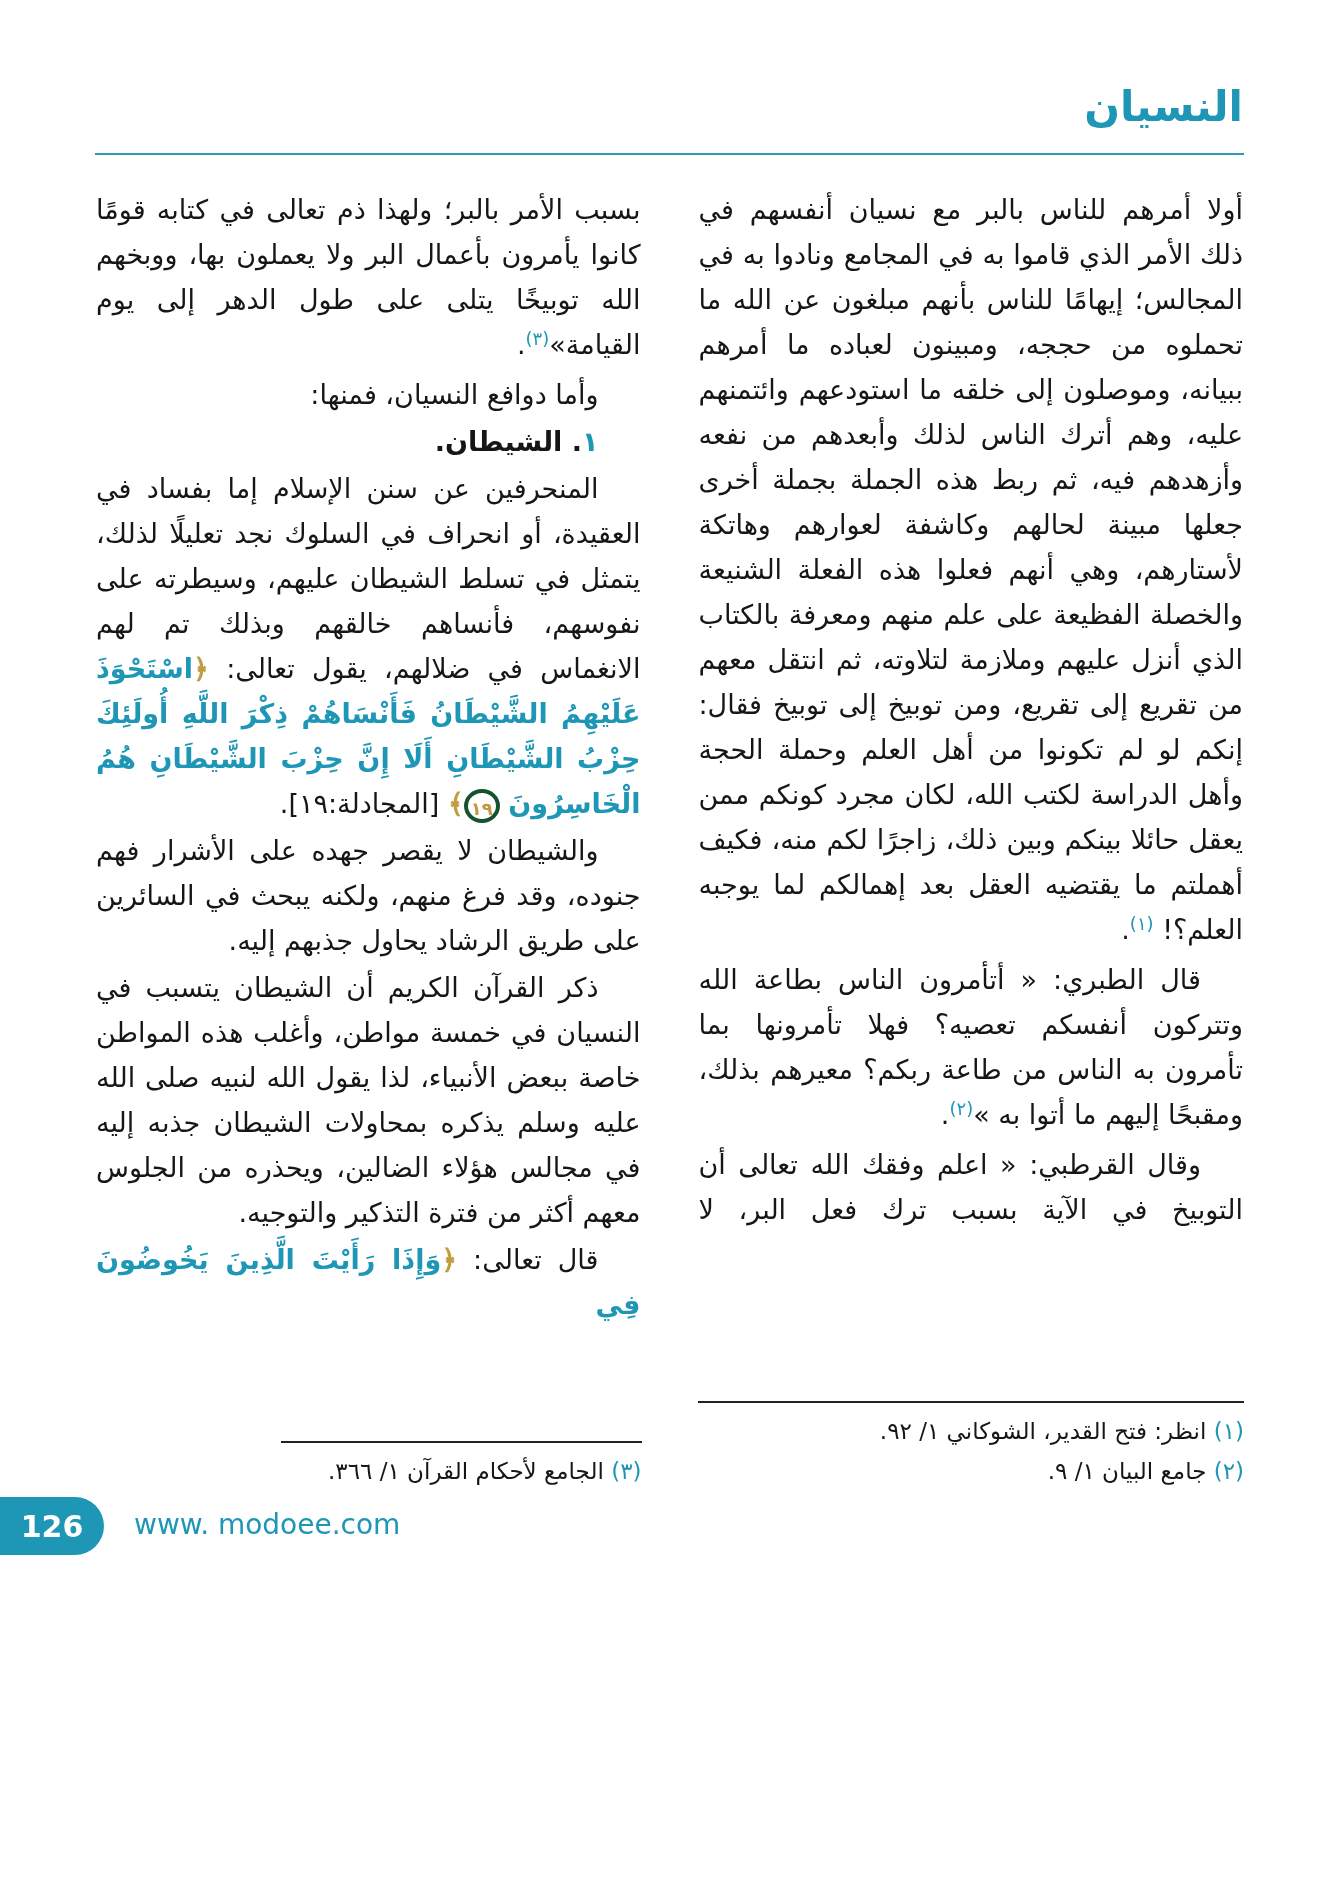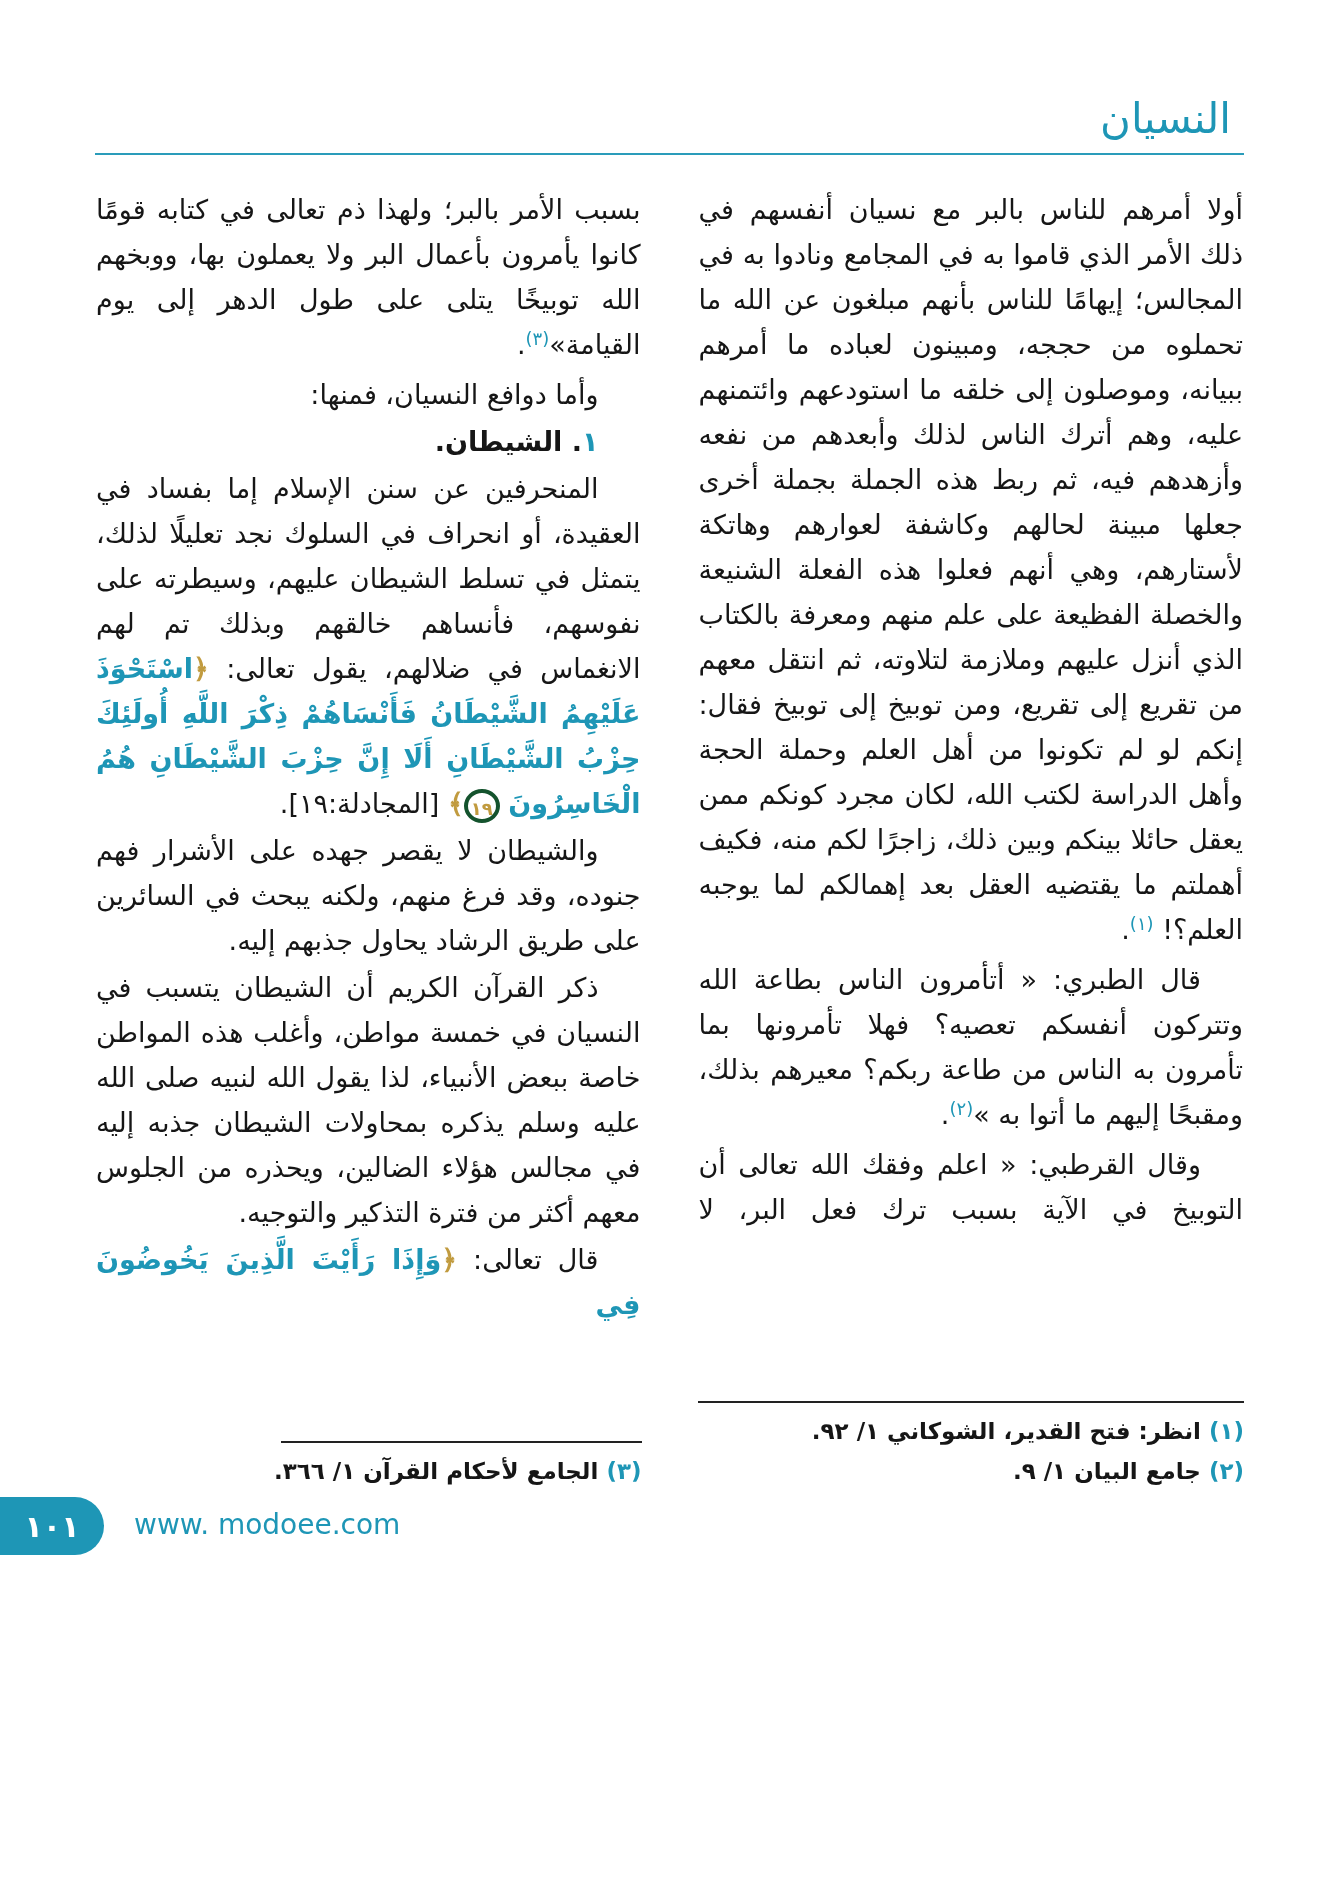--- a/index.html
+++ b/index.html
@@ -6,21 +6,21 @@
     body {
       width:1339px; height:1890px;
       background:#ffffff;
       color:#161616;
       font-family:"DejaVu Sans", sans-serif;
       position:relative;
       overflow:hidden;
     }
     .header-title {
       position:absolute; top:82px; right:96px;
-      margin:12px; font-size:42px; font-weight:normal;
+      margin:0; font-size:42px; font-weight:bold;
       color:#1e96b6;
     }
     .header-rule {
       position:absolute; top:153px; left:95px; right:95px;
       height:2px; background:#2a9cba;
     }
     .columns {
       position:absolute; top:186px; left:95px; right:95px;
       height:1305px;
       display:flex; direction:rtl; gap:56px;
@@ -44,21 +44,20 @@
       border:4px solid #14532d; border-radius:50%;
       color:#c19b3f; font-size:18px; font-weight:bold;
       vertical-align:middle; text-indent:0; padding:0 3px;
       box-sizing:border-box;
     }
     .fn-ref { color:#1e96b6; font-size:18px; position:relative; top:-9px; }
     .footnotes {
       margin-top:auto;
       font-size:23px; line-height:40px;
       text-align:right;
-      font-weight:bold;
     }
     .fn-rule { border-top:2px solid #222; margin-bottom:8px; }
     .fn-rule.full { width:100%; }
     .fn-rule.partial { width:66%; }
     .fn-num { color:#1e96b6; }
     .page-tab {
       position:absolute; left:0; top:1497px;
       width:104px; height:58px;
       background:#1e96b6; color:#ffffff;
       border-radius:0 29px 29px 0;
@@ -108,15 +107,15 @@
 
     <div class="footnotes">
       <div class="fn-rule partial"></div>
       <div class="fn-line"><span class="fn-num">(٣)</span> <span>الجامع لأحكام القرآن ١/ ٣٦٦.</span></div>
     </div>
   </section>
 
 </main>
 
 <div class="page-tab">
-    <span>١٠١</span>
+    <span>126</span>
   </div>
 <div class="website">www. modoee.com</div>
 
 </body></html>

